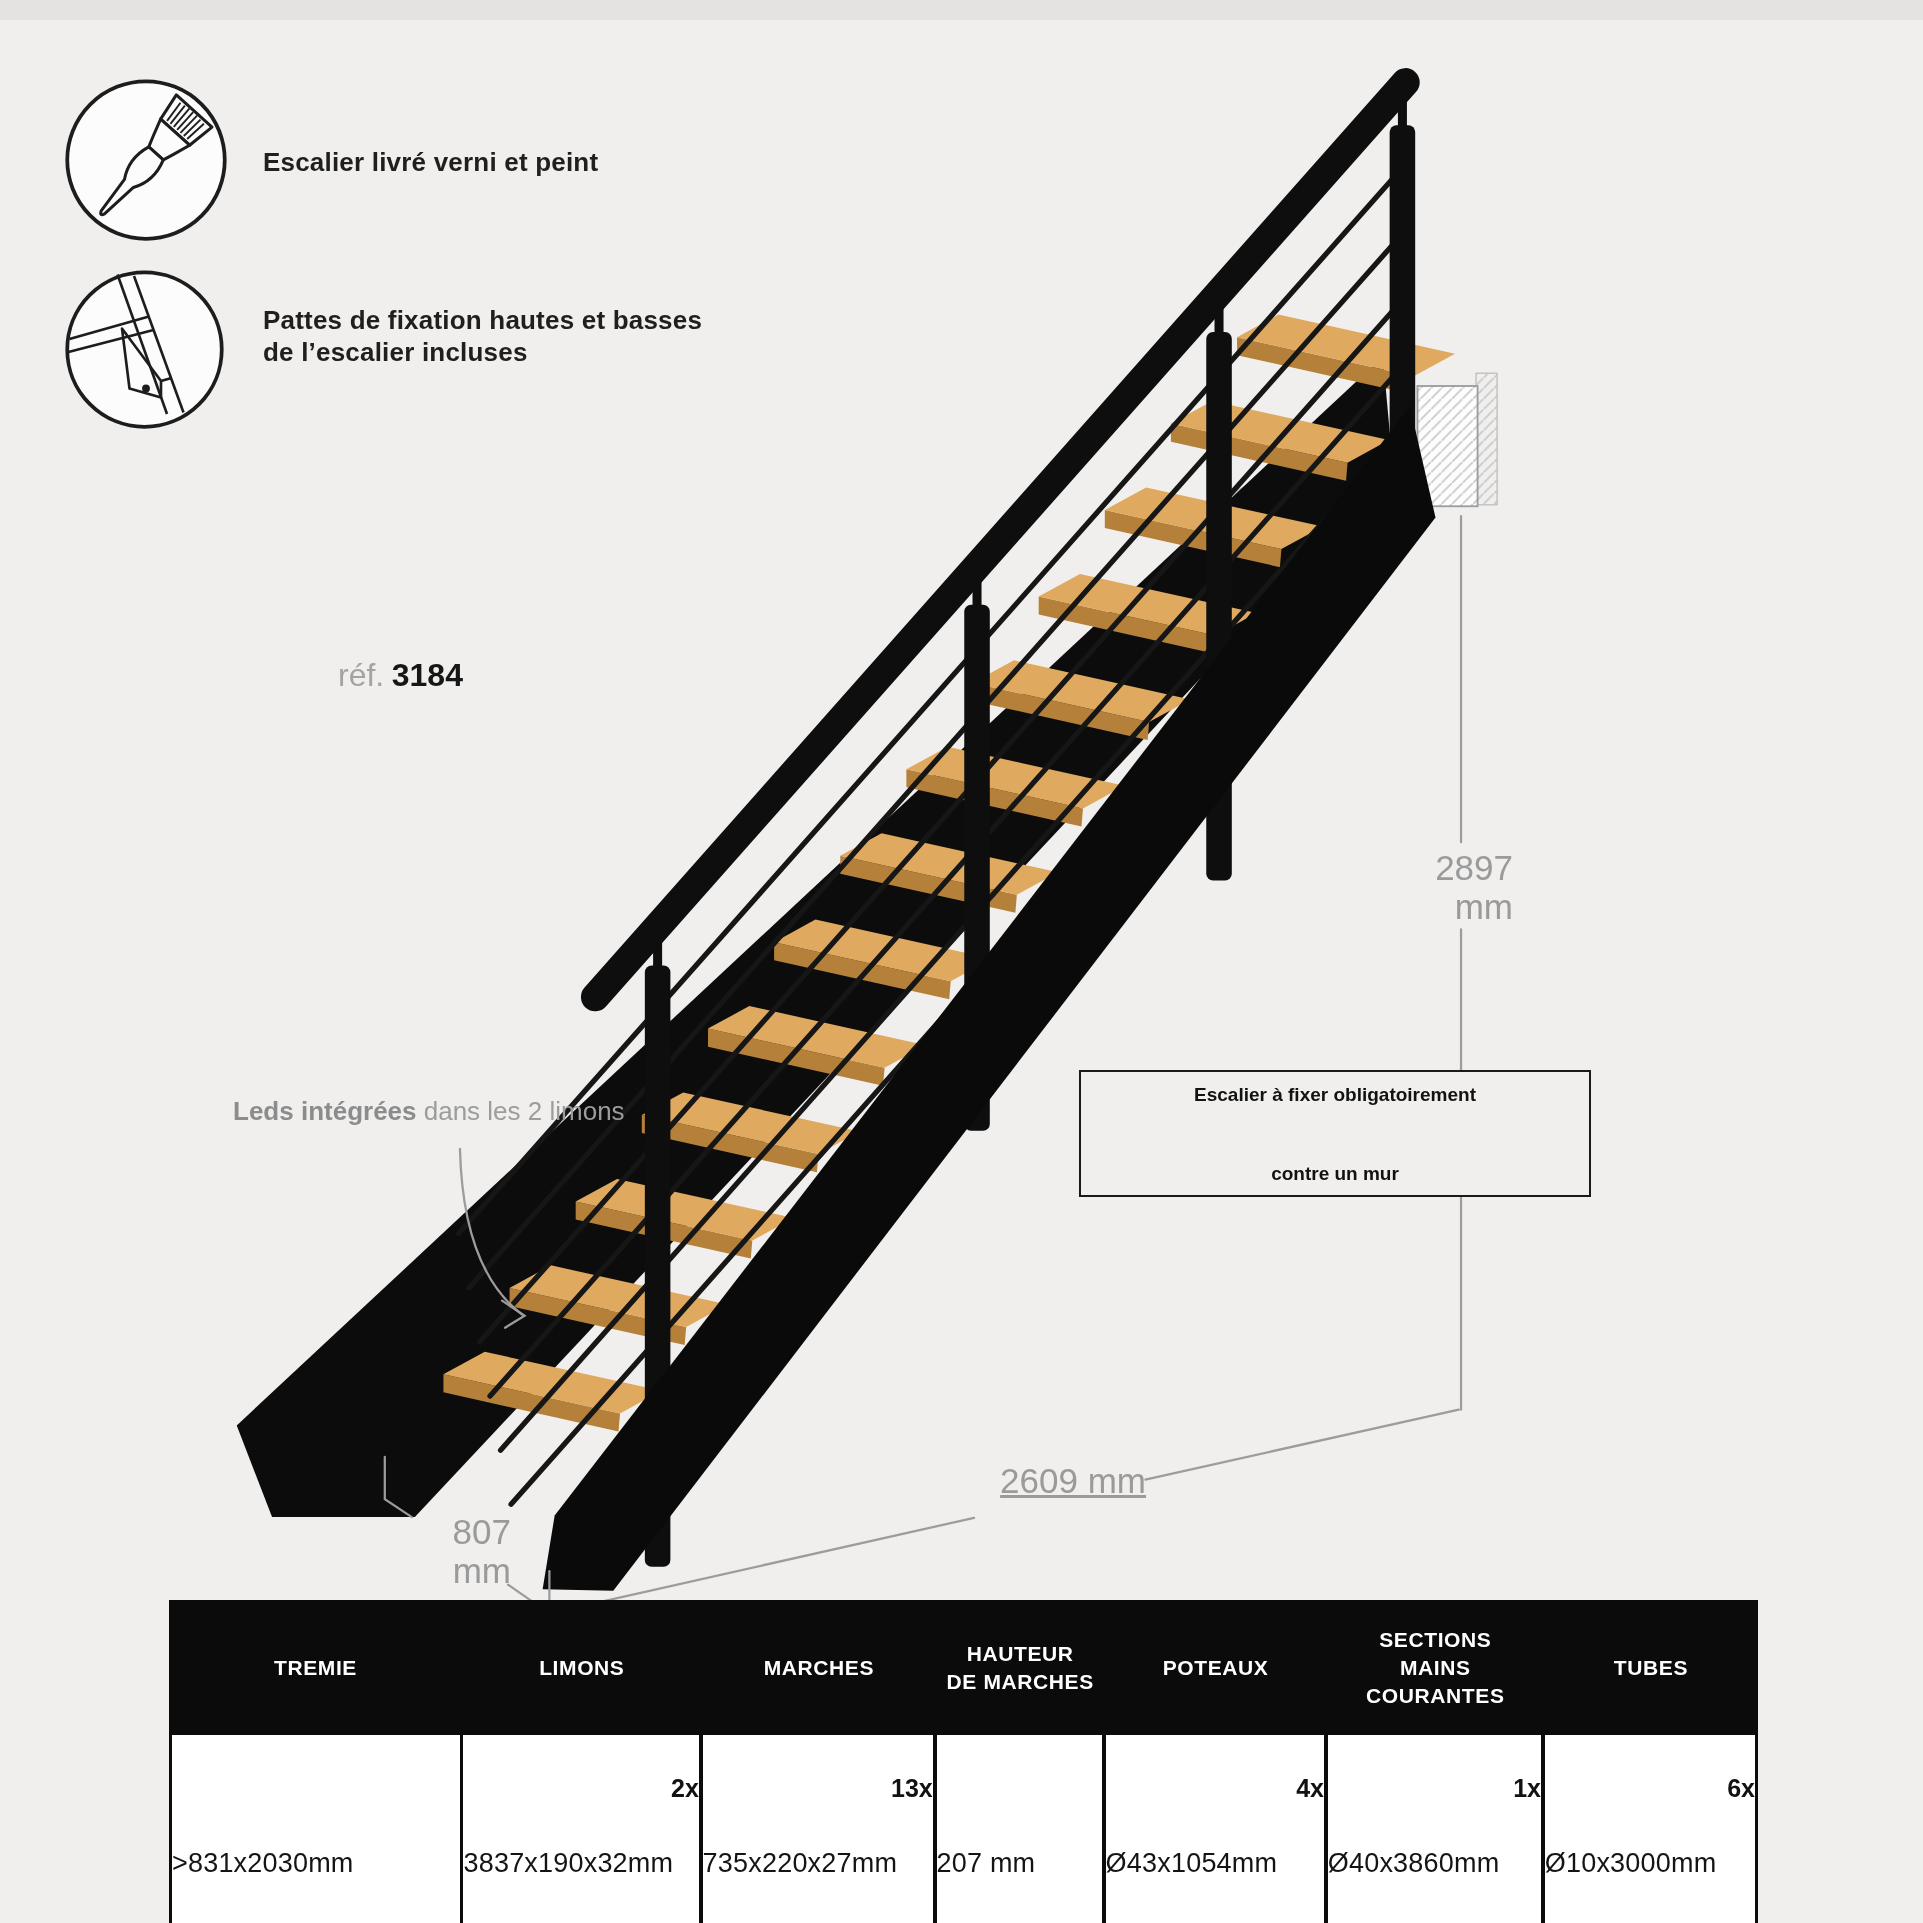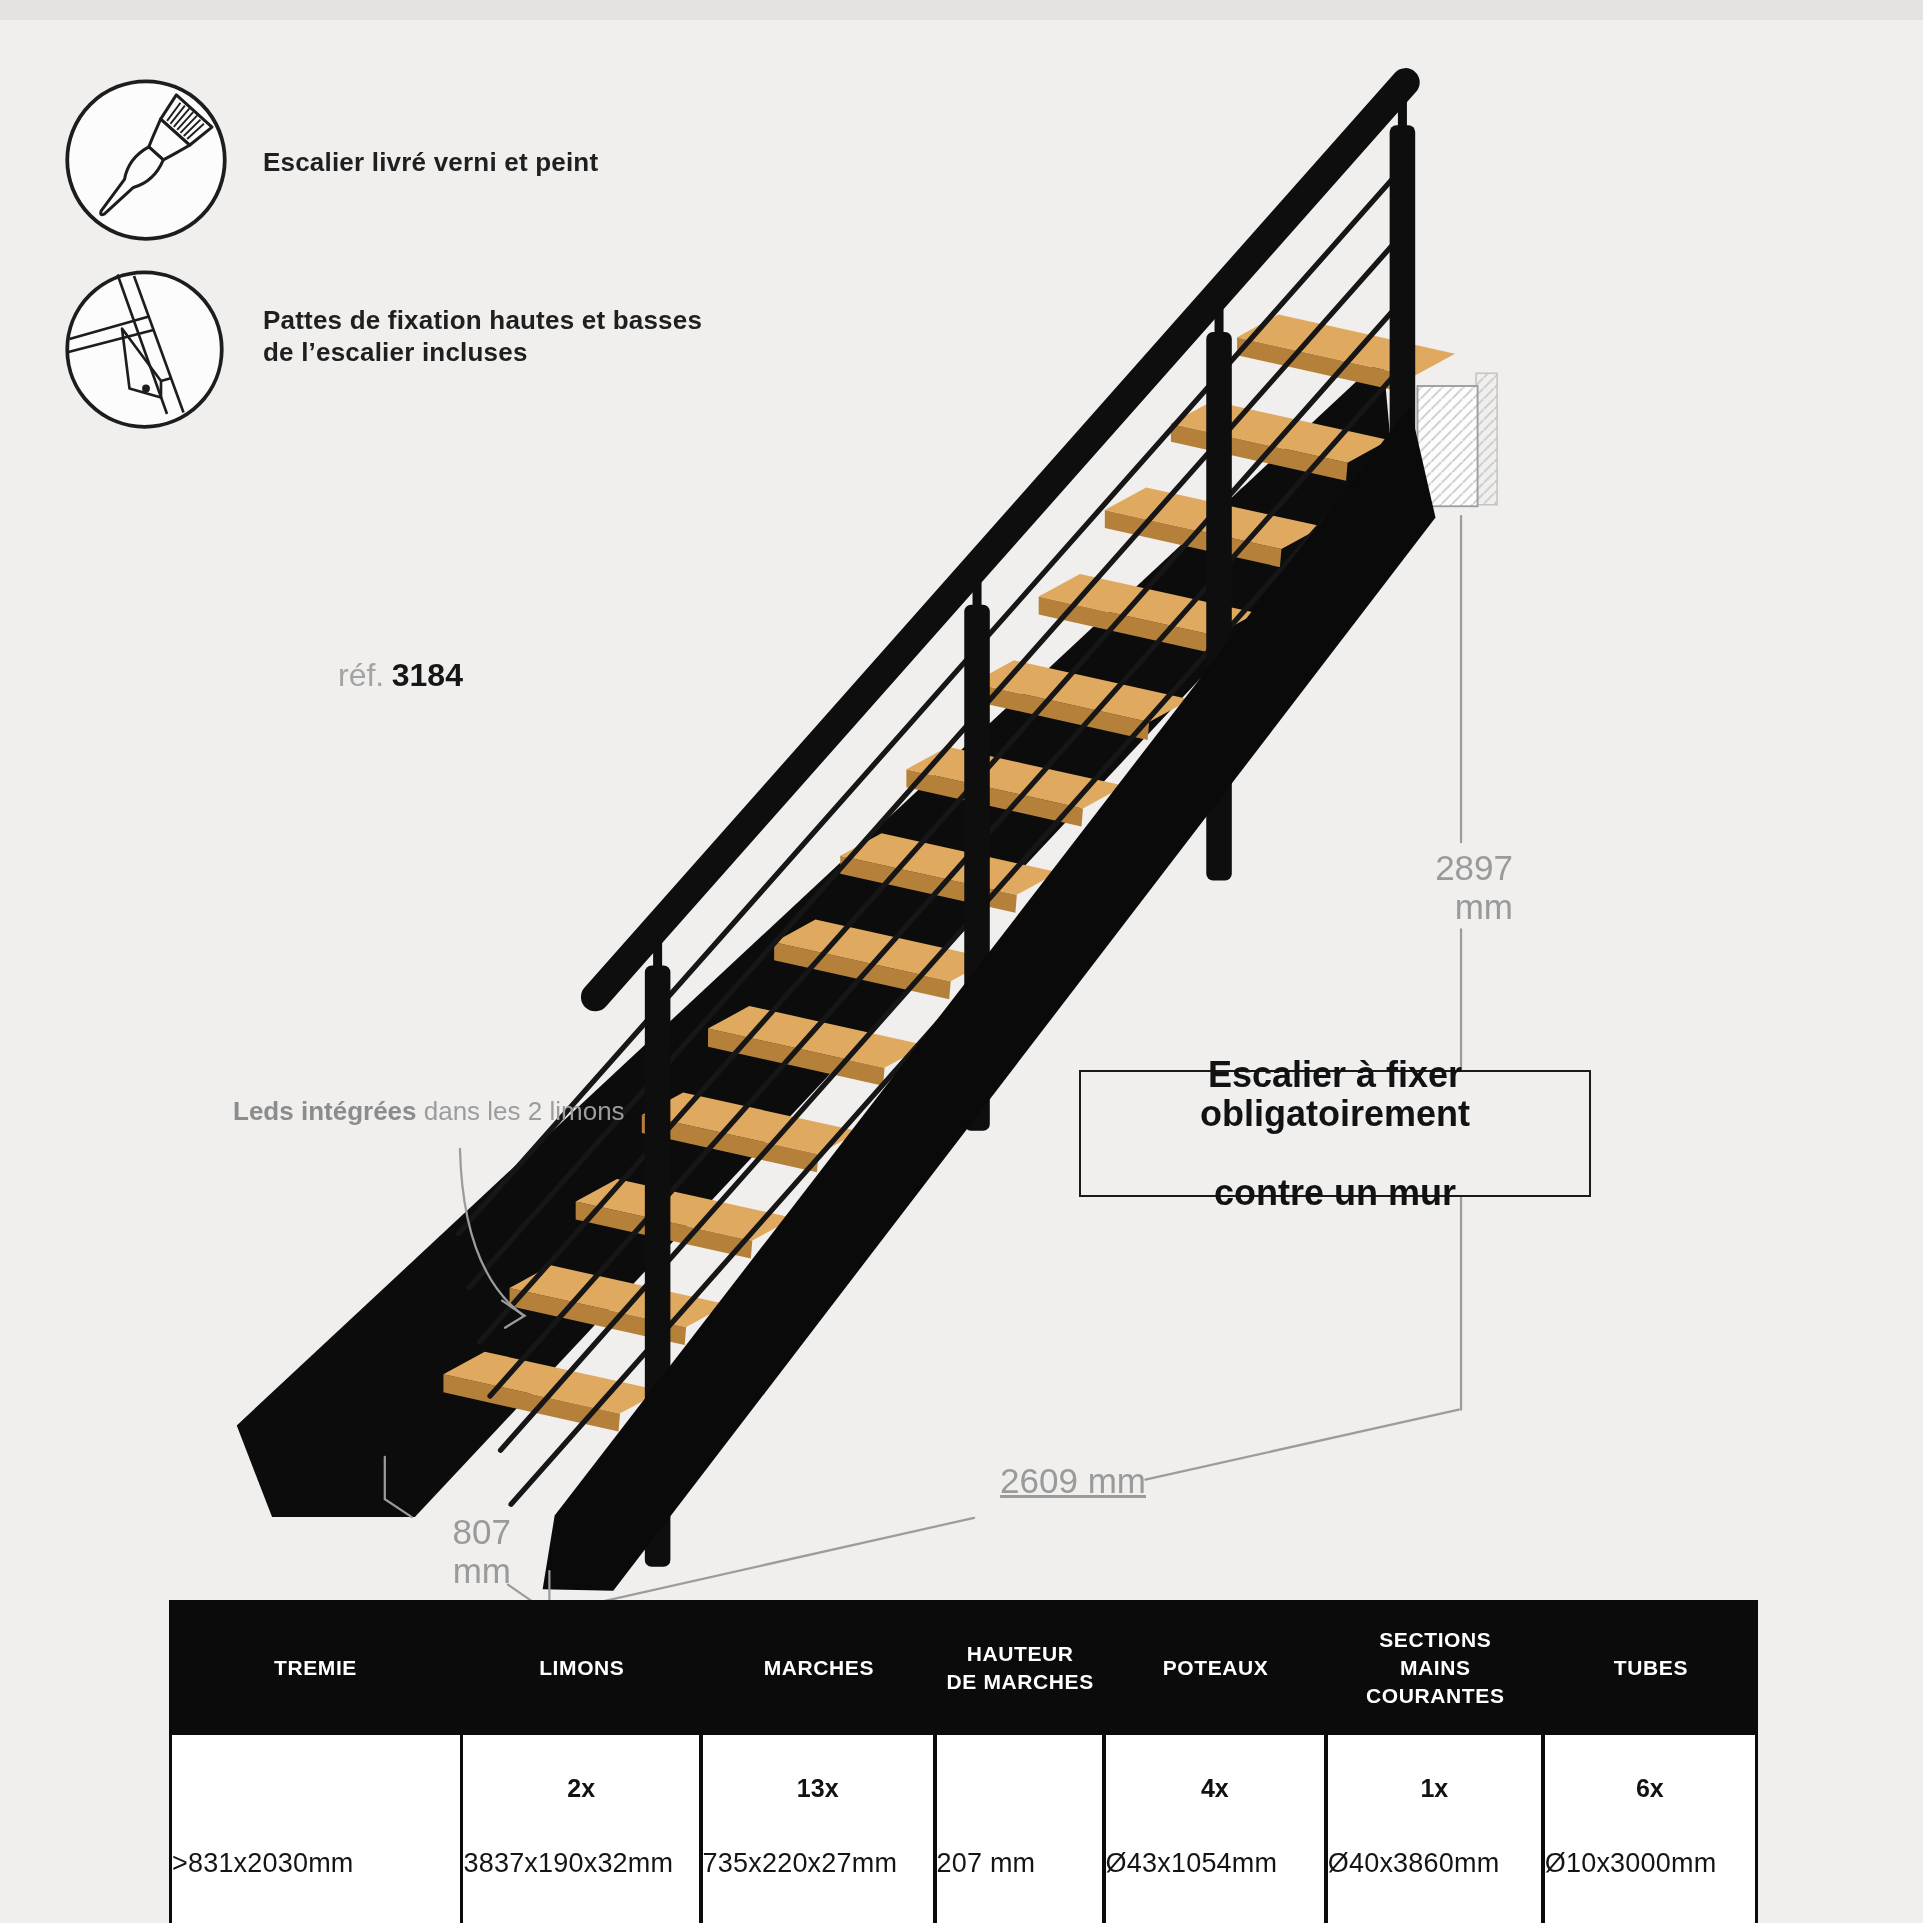--- a/index.html
+++ b/index.html
@@ -21,37 +21,37 @@
   #leds-note .r{font-weight:400;color:#9c9c9c;}
   
   .dim{color:#9a9a9a;font-size:35px;line-height:39px;text-align:right;}
   #dim-h{left:1408px;top:828px;width:105px;}
   #dim-w{left:402px;top:1492px;width:109px;}
   #dim-l{left:973px;top:1441px;width:173px;text-decoration:underline;}
   
   #wall-note{
     left:1079px;top:1050px;width:512px;height:127px;border:2.3px solid #1a1a1a;
     background:#f0efee;display:flex;flex-direction:column;align-items:center;justify-content:center;
-    font-size:36px;font-weight:700;color:#121212;line-height:39px;text-align:center;box-sizing:border-box;gap:40px;
+    font-size:19px;font-weight:700;color:#121212;line-height:39px;text-align:center;box-sizing:border-box;gap:40px;
   }
   
   #spec-table{left:169px;top:1580px;width:1589px;box-sizing:border-box;}
   #spec-head{
     display:grid;grid-template-columns:390fr 319fr 312fr 224fr 296fr 289fr 285fr;
     background:#0b0b0b;height:135px;
   }
   .th{display:flex;flex-direction:column;align-items:center;justify-content:center;
       color:#fff;font-size:21px;font-weight:700;letter-spacing:0.6px;line-height:28px;text-align:center;}
   #spec-body{
     display:grid;grid-template-columns:390fr 319fr 312fr 224fr 296fr 289fr 285fr;
     background:#0b0b0b;column-gap:3.8px;height:198px;
     border-left:3.8px solid #0b0b0b;border-right:3.8px solid #0b0b0b;border-bottom:7.5px solid #0b0b0b;
   }
   .td{background:#ffffff;position:relative;}
-  .td .qty{position:absolute;left:0;right:0;top:39px;text-align:center;
+  .td .qty{position:absolute;left:0;right:0;top:39px;text-align:right;
            font-size:25px;font-weight:700;color:#121212;}
   .td .val{position:absolute;left:0;right:0;top:113px;
            font-size:27px;font-weight:400;color:#141414;letter-spacing:0.2px;}
 </style>
 </head>
 <body>
 
 <div id="canvas">
 
   <svg id="scene" viewBox="0 0 2560 2560">

